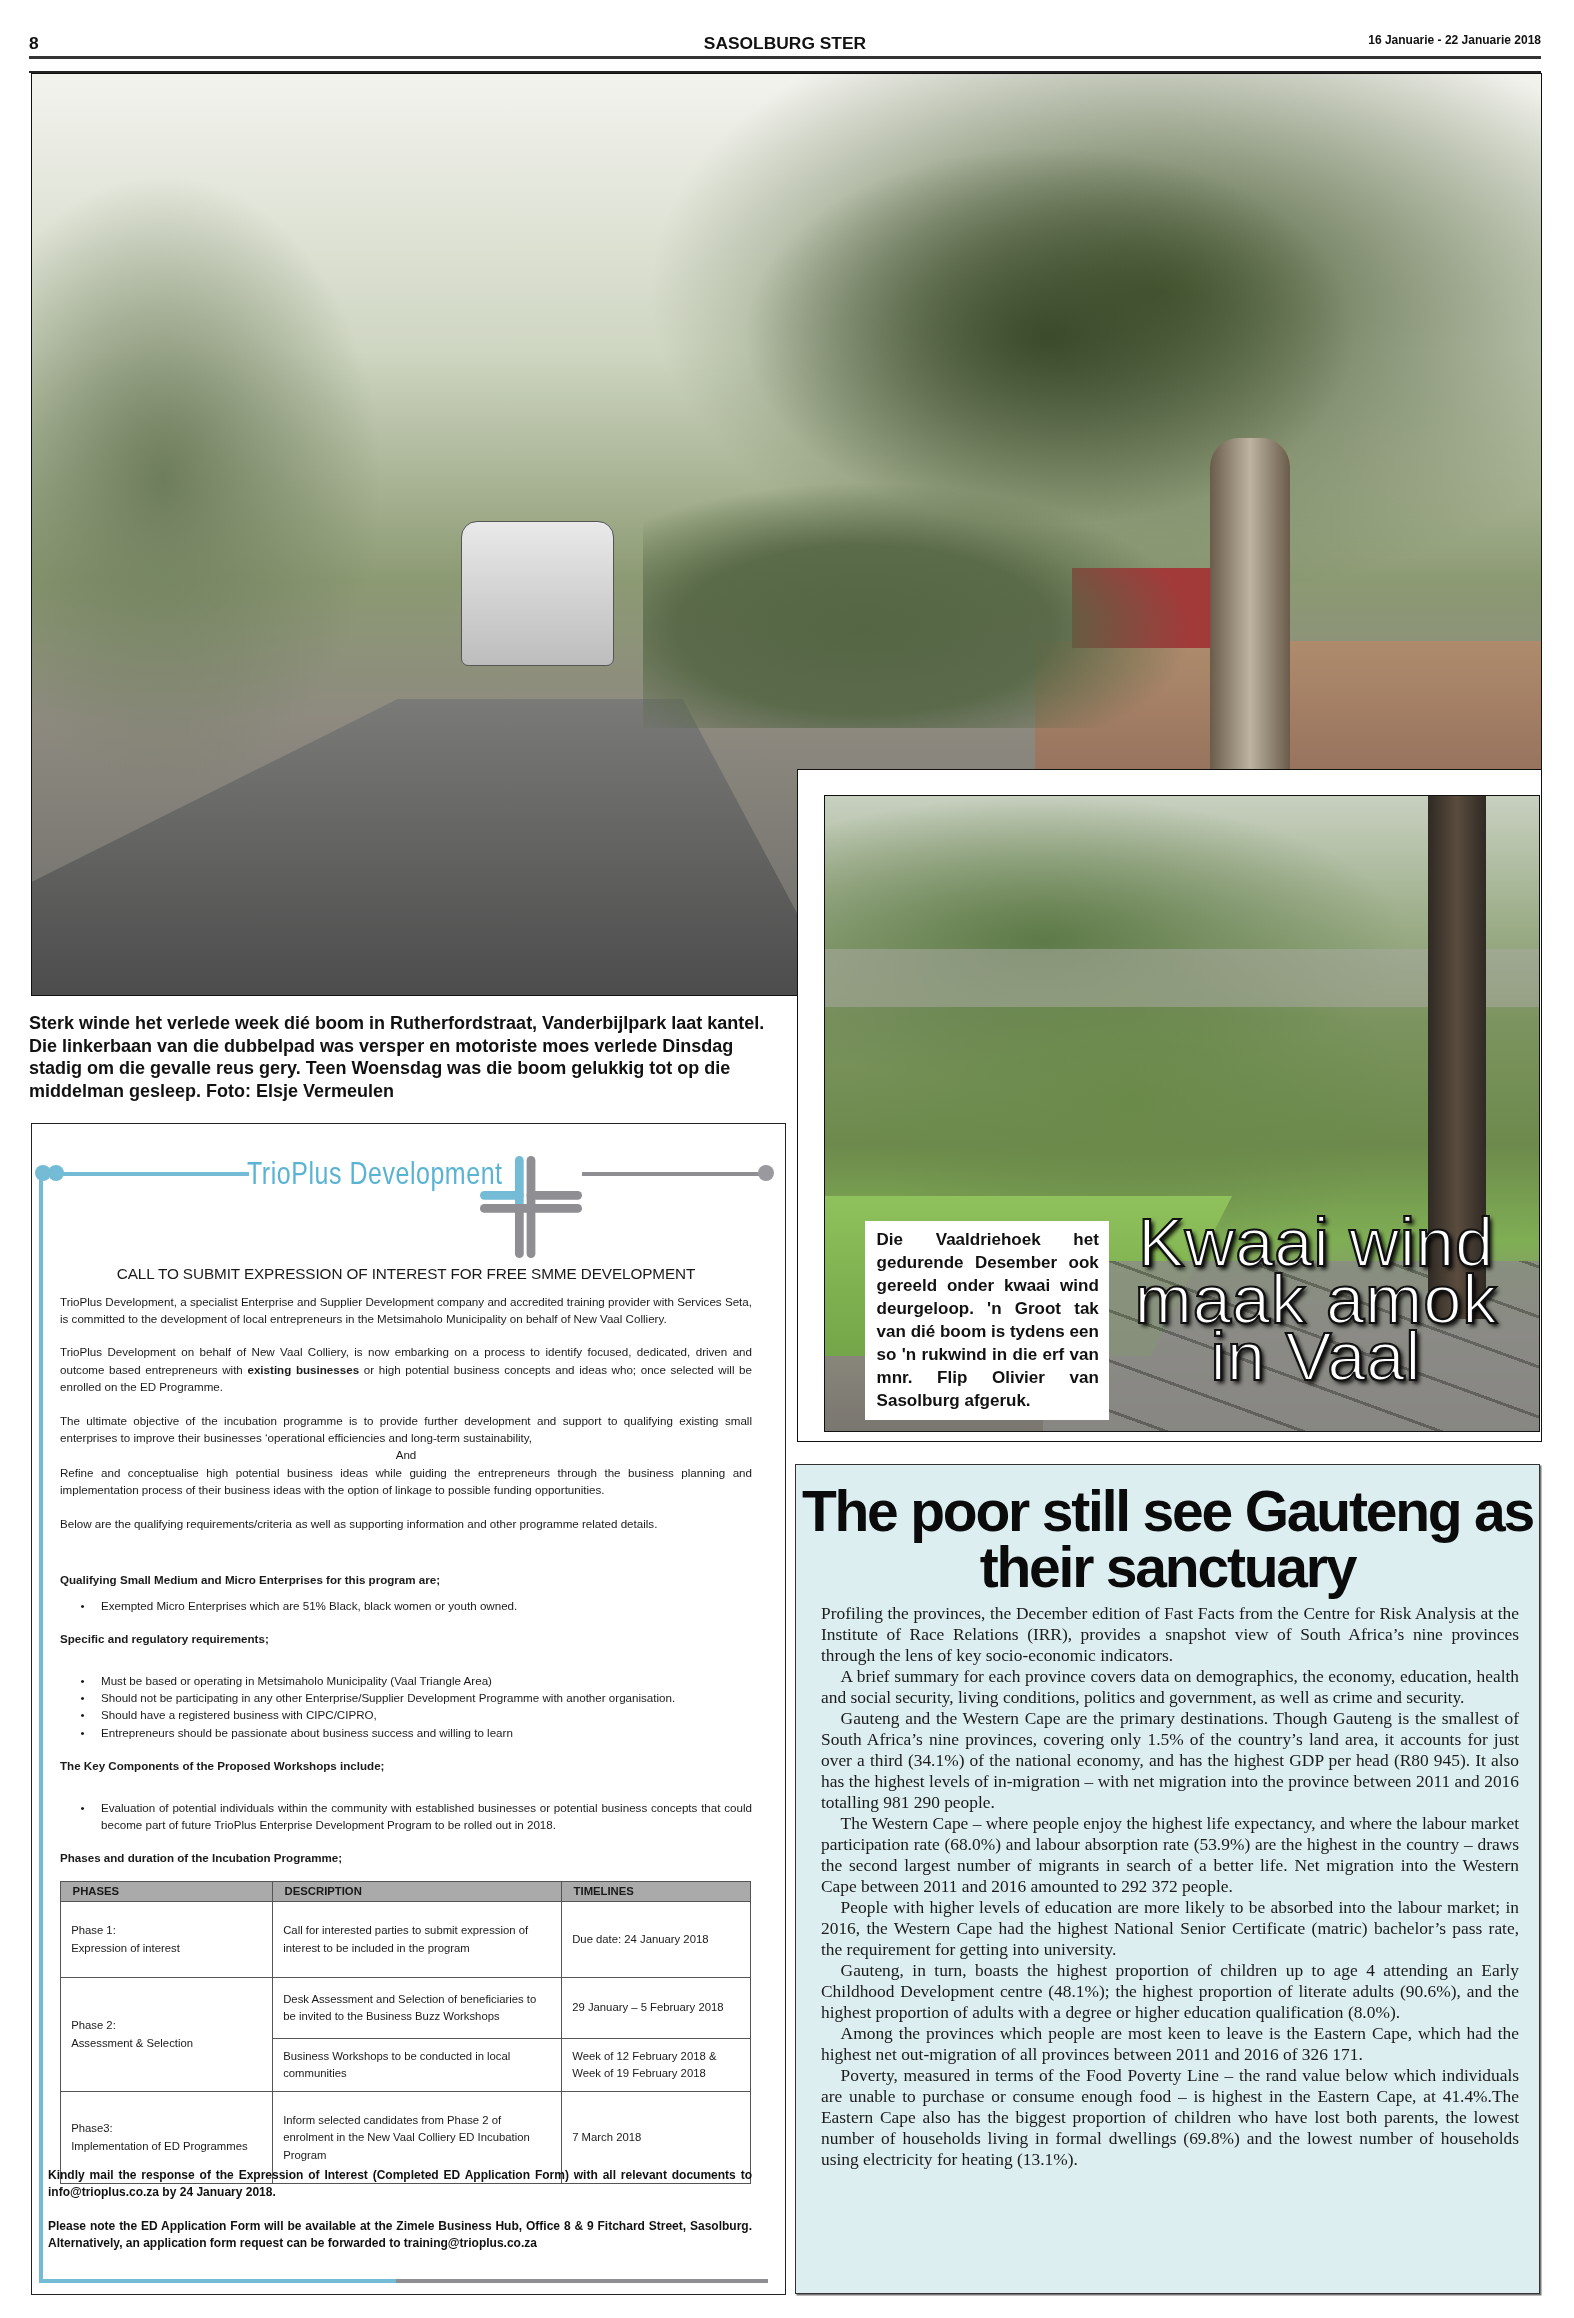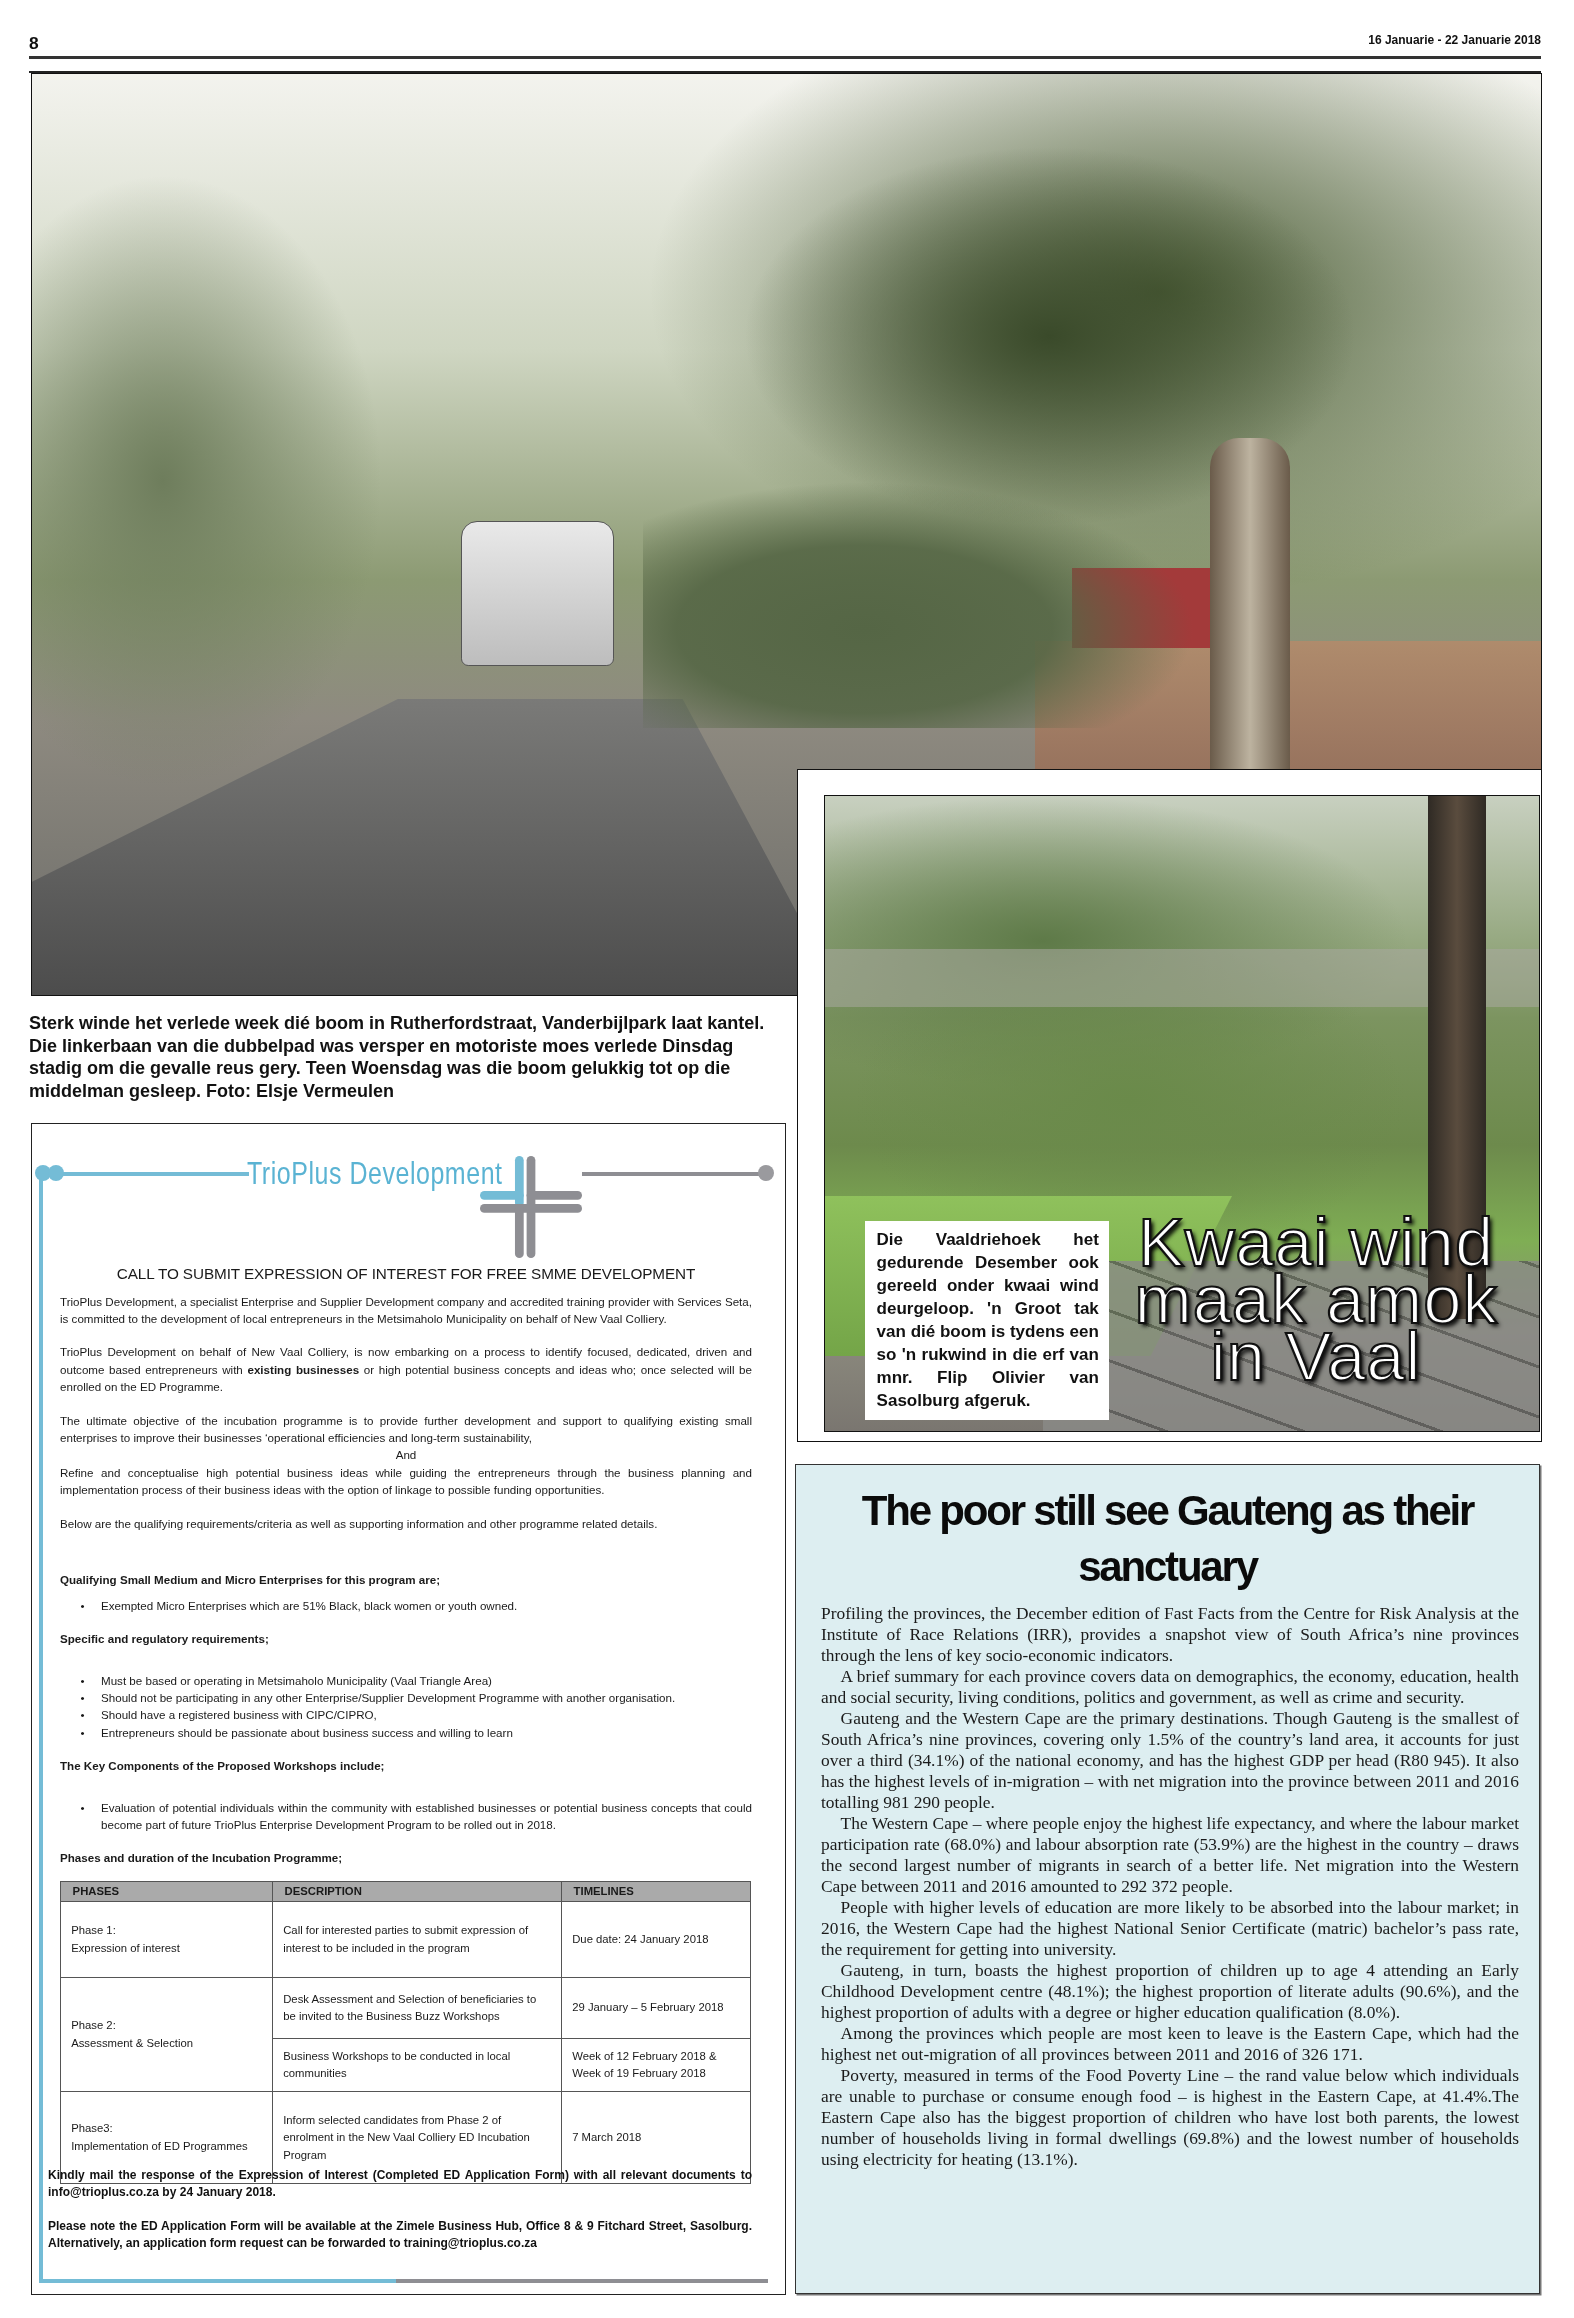--- a/index.html
+++ b/index.html
@@ -80,30 +80,31 @@
 
   table.phases { width: 691px; border-collapse: collapse; margin-top: 14.5px; font-size: 11.3px; line-height: 17.4px; }
   table.phases th { background: #aaaaaa; text-align: left; font-weight: bold; padding: 0.7px 11.6px; border: 1.5px solid #555; font-size: 11.3px; }
   table.phases td { border: 1.5px solid #555; padding: 8.7px 10.2px; vertical-align: middle; }
   table.phases td .ul { }
   .ad-foot { position: absolute; left: 48px; top: 2167px; width: 704px; font-size: 12px; line-height: 17.4px; font-weight: bold; color: #111; text-align: justify; }
   .ad-foot p { margin-bottom: 16px; }
 
   
   .article { position: absolute; left: 795px; top: 1464px; width: 745px; height: 830px; background: #ddeef1; border: 1.5px solid #333; box-shadow: 1.5px 1.5px 0 #777; }
-  .article h1 { position: absolute; left: 0; top: 18px; width: 100%; text-align: center; font-family: "Liberation Sans", sans-serif; font-weight: bold; font-size: 42px; line-height: 56px; letter-spacing: -2.2px; color: #0b0b0b; }
+  .article h1 { position: absolute; left: 0; top: 18px; width: 100%; text-align: center; font-family: "Liberation Sans", sans-serif; font-weight: bold; font-size: 57px; line-height: 56px; letter-spacing: -2.2px; color: #0b0b0b; }
   .article .body { position: absolute; left: 25px; top: 138px; width: 698px; font-family: "Liberation Serif", serif; font-size: 17.4px; line-height: 21px; color: #1a1a1a; text-align: justify; }
   .article .body p { text-indent: 19.6px; }
   .article .body p.first { text-indent: 0; }
 </style>
 </head>
 <body>
 
 <div class="masthead">
   <span class="pg">8</span>
+  <span class="paper">SASOLBURG STER</span>
   <span class="date">16 Januarie - 22 Januarie 2018</span>
 </div>
 <div class="rule-top"></div>
 <div class="rule-top2"></div>
 
 <div class="photo-main">
   <div class="road"></div>
   <div class="paving"></div>
   <div class="wall"></div>
   <div class="branches"></div>

